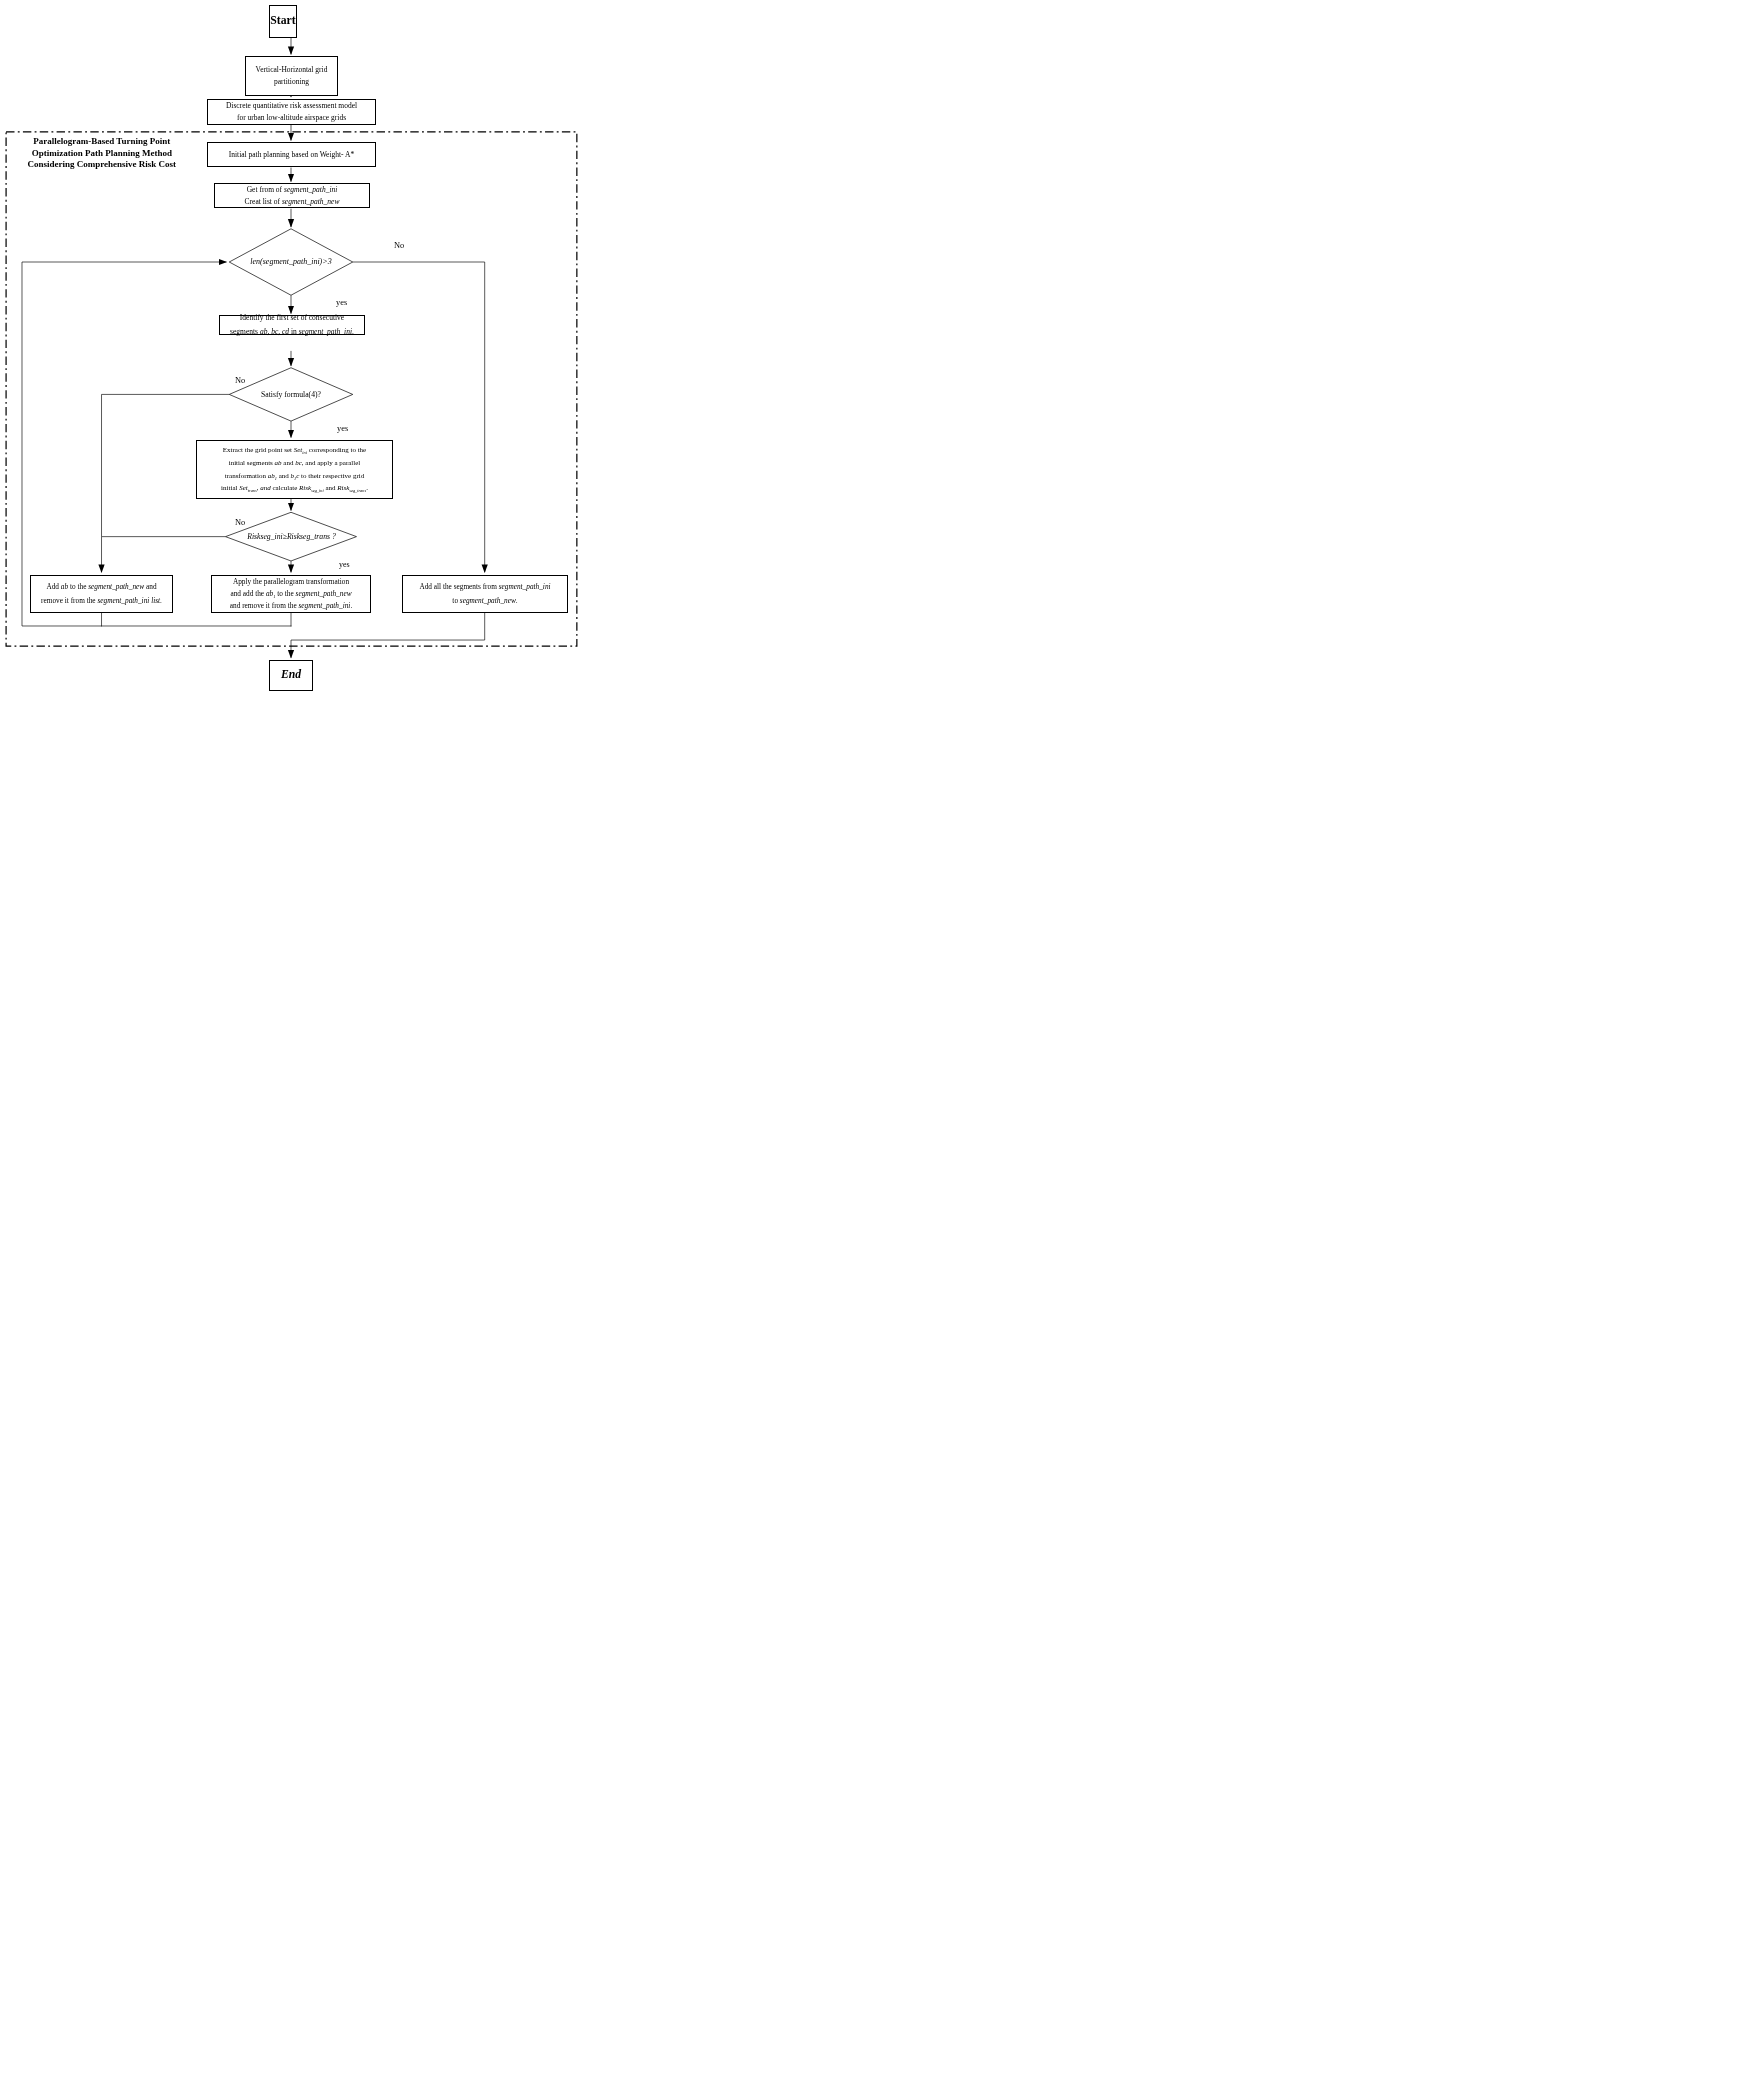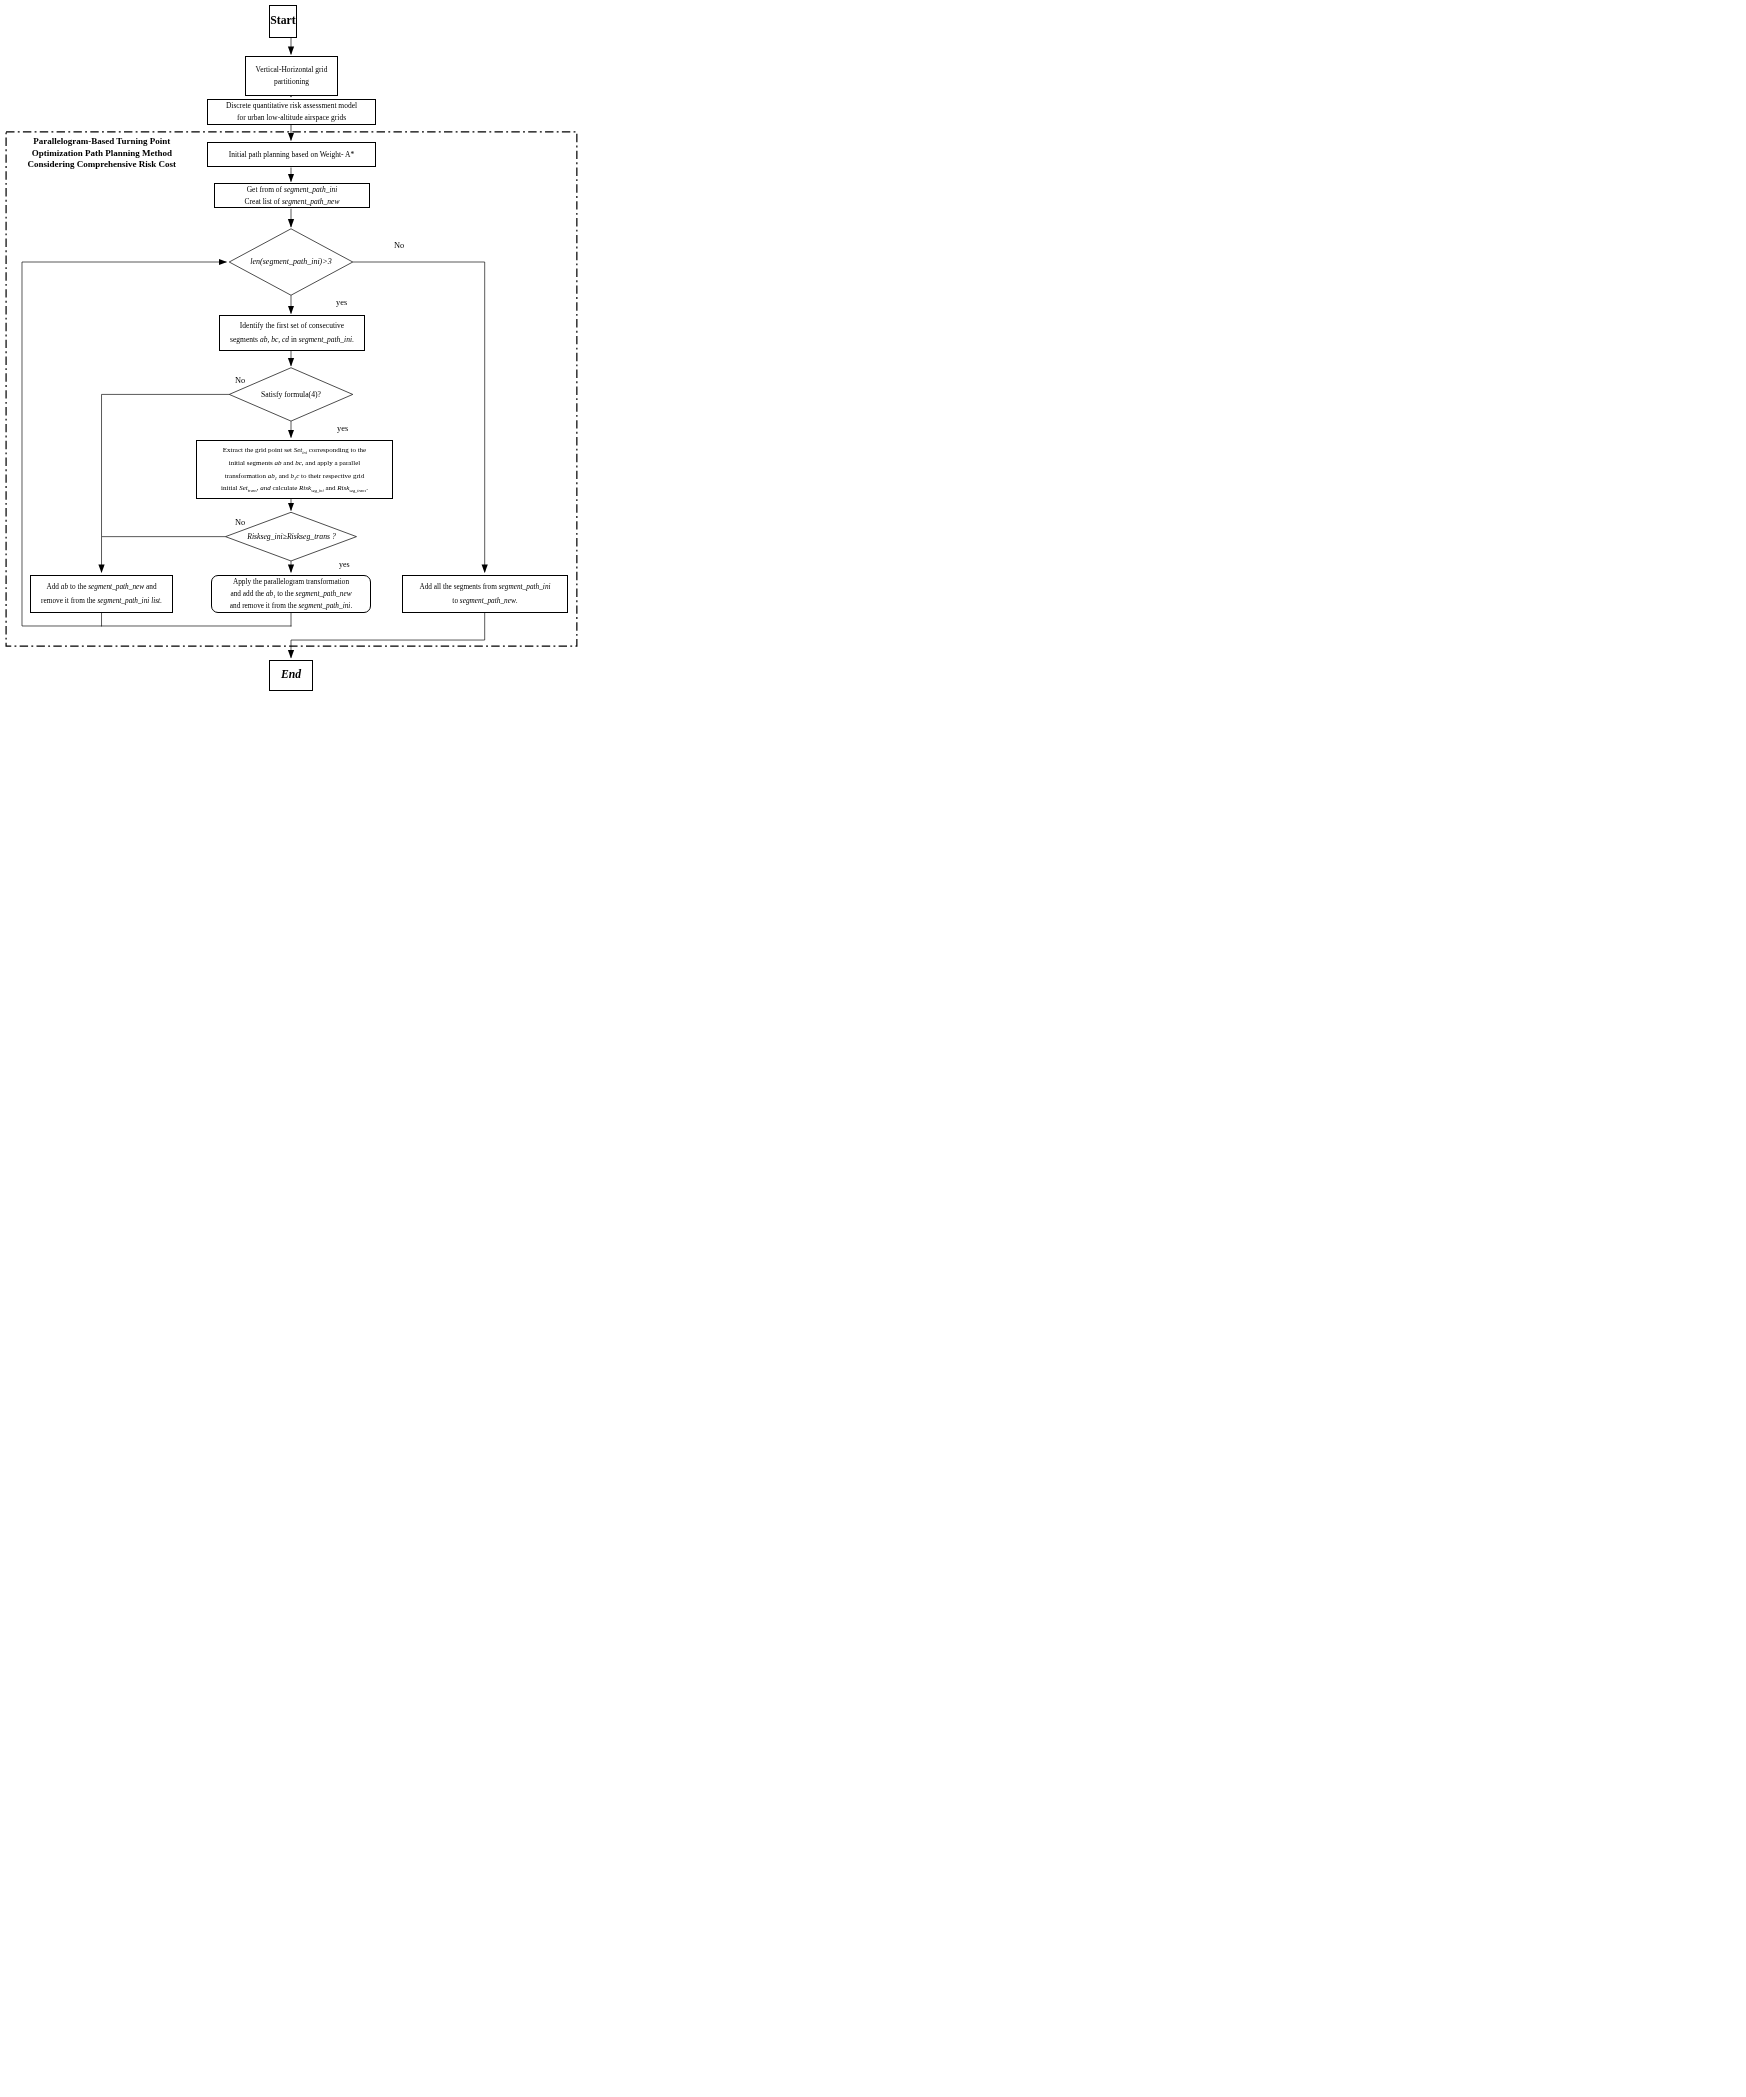--- a/index.html
+++ b/index.html
@@ -27,24 +27,24 @@
   .lbl{
     position:absolute;z-index:3;
     font-size:8.4px;line-height:1;padding-left:36px;
   }
   
   #n-start{left:269px;top:4.7px;width:28px;height:33px;font-size:11.7px;font-weight:bold;border-width:0.8px;}
   #n-vh{left:245px;top:56px;width:93px;height:40px;border-width:0.9px;}
   #n-discrete{left:207px;top:99px;width:169px;height:26px;border-width:0.9px;}
   #n-initial{left:207px;top:142px;width:169px;height:25px;}
   #n-getlist{left:214px;top:183px;width:156px;height:25px;border-width:1px;}
-  #n-identify{left:219px;top:315px;width:146px;height:36px;line-height:1.9;}
+  #n-identify{left:219px;top:315px;width:146px;height:20px;line-height:1.9;}
   #n-extract{left:196px;top:440px;width:197px;height:59px;font-size:7px;line-height:1.8;}
   #n-left{left:30px;top:575px;width:143px;height:38px;font-size:7.3px;line-height:1.9;border-width:0.9px;}
-  #n-mid{left:211px;top:575px;width:160px;height:38px;font-size:7.3px;line-height:1.65;border-radius:7px;}
+  #n-mid{left:211px;top:575px;width:160px;height:38px;font-size:7.3px;line-height:1.65;}
   #n-right{left:402px;top:575px;width:166px;height:38px;font-size:7.3px;line-height:1.9;}
   #n-end{left:269px;top:660px;width:44px;height:31px;font-size:11.7px;font-weight:bold;font-style:italic;border-width:0.8px;}
   
   #t-d1{left:229px;top:250px;width:124px;height:24px;font-size:8px;font-style:italic;}
   #t-d2{left:229px;top:383px;width:124px;height:23.4px;font-size:7.7px;}
   #t-d3{left:226px;top:525px;width:131px;height:23.4px;font-size:7.7px;font-style:italic;}
   
   #lbl-no1{left:358px;top:242px;}
   #lbl-yes1{left:300px;top:299px;}
   #lbl-no2{left:199px;top:377px;}

